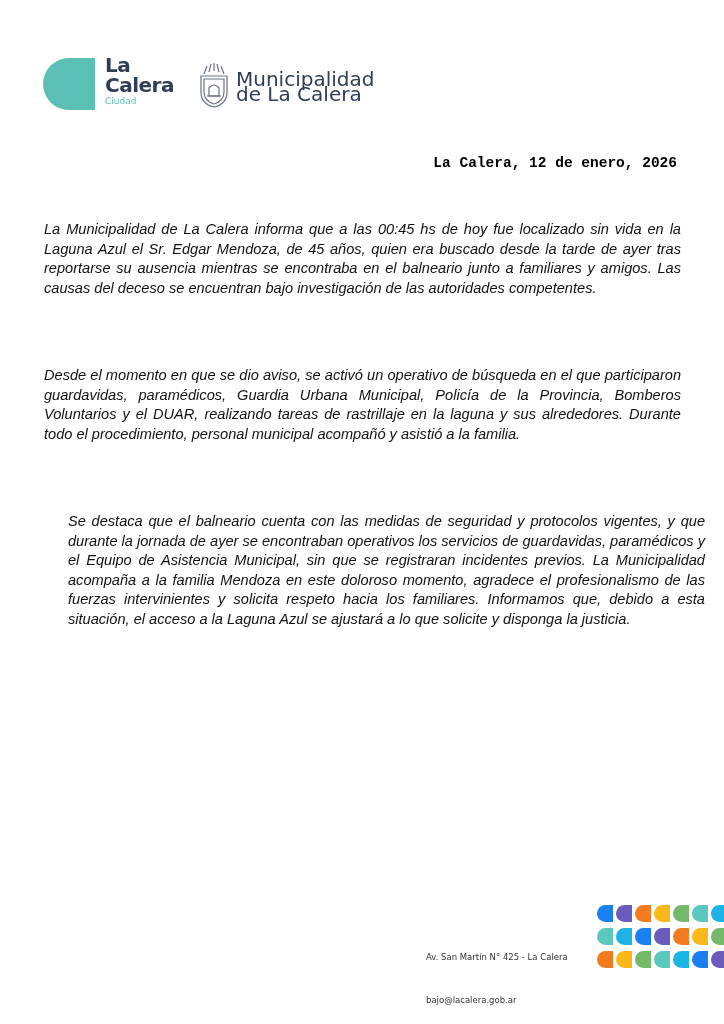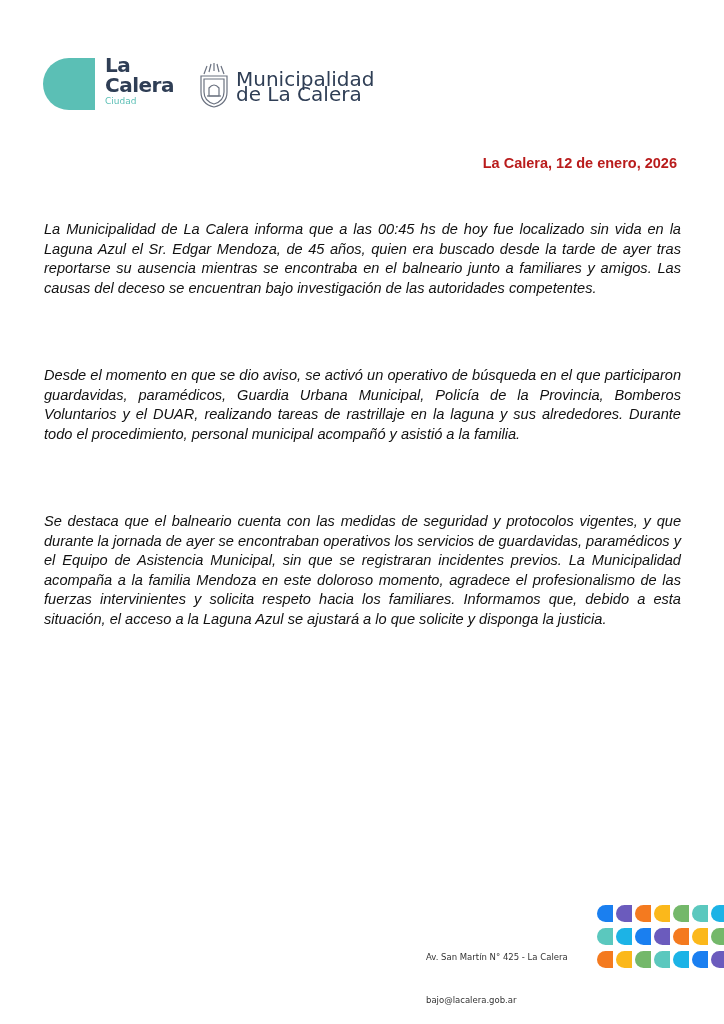--- a/index.html
+++ b/index.html
@@ -12,29 +12,29 @@
     .brand { position: absolute; left: 105px; top: 55px; font-family: "DejaVu Sans", sans-serif; color: #2f3e55; }
     .brand .l1, .brand .l2 { font-weight: bold; font-size: 20px; line-height: 20px; letter-spacing: -0.5px; display: block; }
     .brand .l3 { display: block; font-size: 9px; color: #5bbfb5; line-height: 11px; margin-top: 1px; }
 
     .crest { position: absolute; left: 198px; top: 62px; width: 32px; height: 46px; }
     .muni { position: absolute; left: 236px; top: 72px; font-family: "DejaVu Sans", sans-serif; color: #2f3e55;
       font-size: 20px; line-height: 15px; }
     .muni span { display: block; }
 
     
-    .date { position: absolute; right: 43px; top: 155px; font-family: Liberation Sans, sans-serif;
-      font-weight: bold; font-size: 14.5px; color: #b91c1c; }
+    .date { position: absolute; right: 43px; top: 155px; font-family: Liberation Mono, monospace;
+      font-weight: bold; font-size: 14.5px; color: #000000; }
 
     
     .body-text { position: absolute; left: 44px; width: 637px; font-family: "Liberation Sans", sans-serif;
       font-size: 14.6px; line-height: 19.5px; color: #111; text-align: justify; margin: 0; font-style: italic; }
     .p1 { top: 220px; }
     .p2 { top: 366px; }
-    .p3 { top: 512px; }
+    .p3 { top: 512px; margin-left: 24px; }
 
     
     .footer-contact { position: absolute; left: 426px; top: 920px; font-family: "DejaVu Sans", sans-serif;
       font-size: 8.5px; line-height: 12px; color: #333; }
     .footer-contact span { display: block; margin-top: 31px; }
 
     .grid { position: absolute; left: 597px; top: 905px; display: grid;
       grid-template-columns: repeat(7, 16px); grid-auto-rows: 17px; column-gap: 3px; row-gap: 6px; }
     .cell { width: 16px; height: 17px; border-radius: 9px 0 0 9px; }
   </style>

